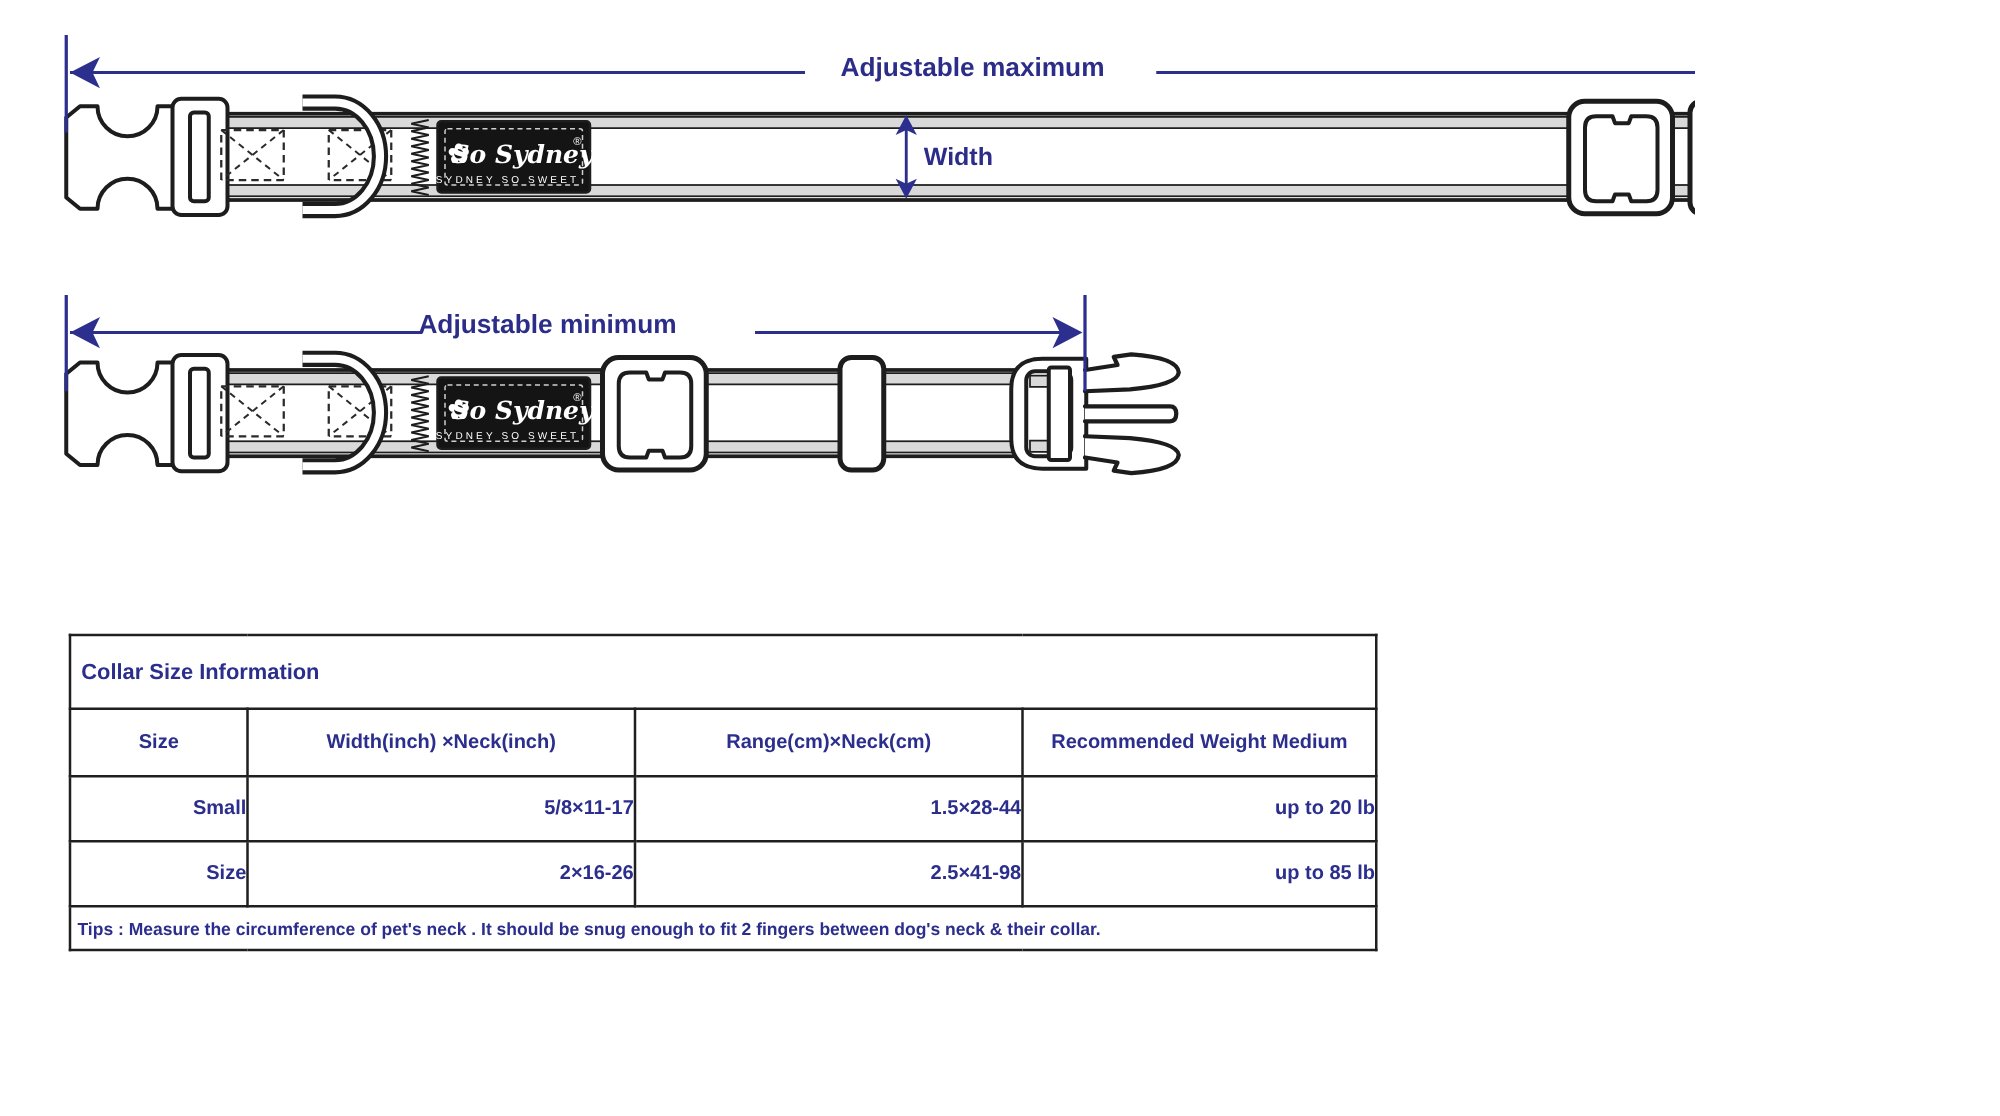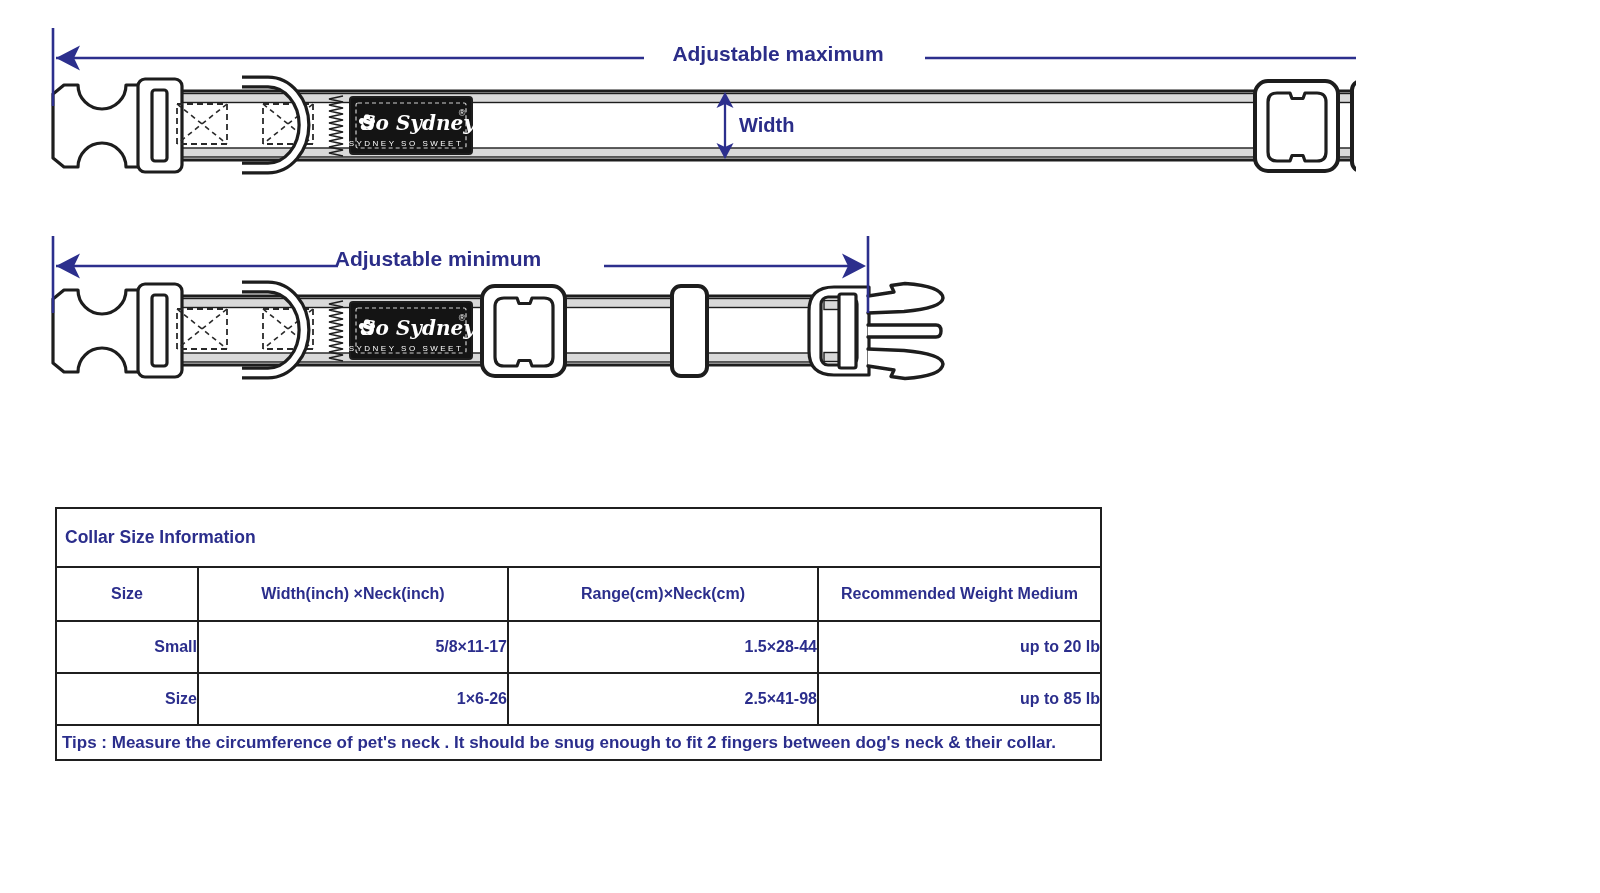--- a/index.html
+++ b/index.html
@@ -30,21 +30,21 @@
   .widthtext{fill:#2b2d88;font-weight:bold;font-size:20px;}
   
   .size-table{position:absolute;left:55px;top:507px;width:1045px;}
   .size-table table{border-collapse:collapse;table-layout:fixed;width:1045px;
                     color:#2b2e8c;font-weight:bold;}
   .size-table td,.size-table th{border:2.5px solid #1f1f1f;font-size:16px;
                     text-align:center;vertical-align:middle;padding:0;}
   .title-row td{text-align:left;padding-left:8px;height:57px;font-size:17.5px;}
   .head-row th{height:52px;}
   .data-row td{height:50px;text-align:right;}
-  .tips-row td{text-align:left;padding-left:5px;height:33px;font-size:17px;white-space:nowrap;}
+  .tips-row td{text-align:left;padding-left:5px;height:33px;font-size:14px;white-space:nowrap;}
 </style>
 </head>
 <body>
 
 <div class="stage">
 
 <svg width="1600" height="480" viewBox="0 0 1600 480" xmlns="http://www.w3.org/2000/svg" xmlns:xlink="http://www.w3.org/1999/xlink">
 
   <defs>
 
@@ -175,21 +175,21 @@
         <th>Recommended Weight Medium</th>
       </tr>
       <tr class="data-row">
         <td>Small</td>
         <td>5/8×11-17</td>
         <td>1.5×28-44</td>
         <td>up to 20 lb</td>
       </tr>
       <tr class="data-row">
         <td>Size</td>
-        <td>1×6-26</td>
+        <td>2×16-26</td>
         <td>2.5×41-98</td>
         <td>up to 85 lb</td>
       </tr>
       <tr class="tips-row">
         <td colspan="4">Tips : Measure the circumference of pet's neck . It should be snug enough to fit 2 fingers between dog's neck &amp; their collar.</td>
       </tr>
     </tbody>
   </table>
 </div>
 

